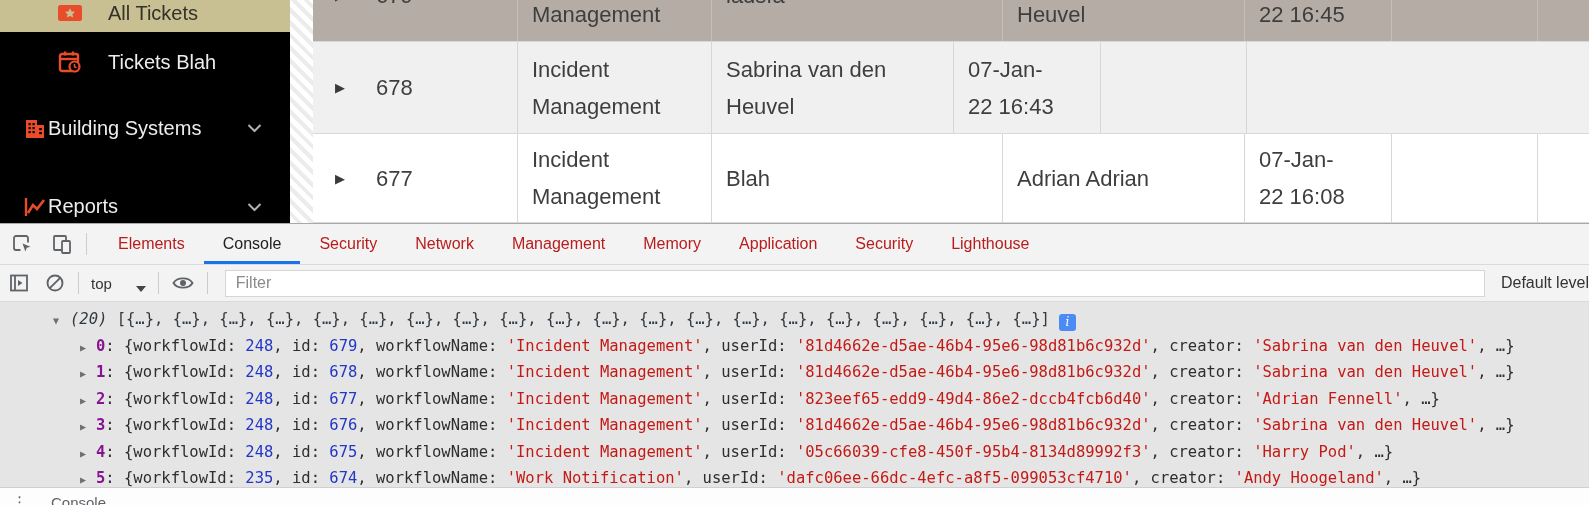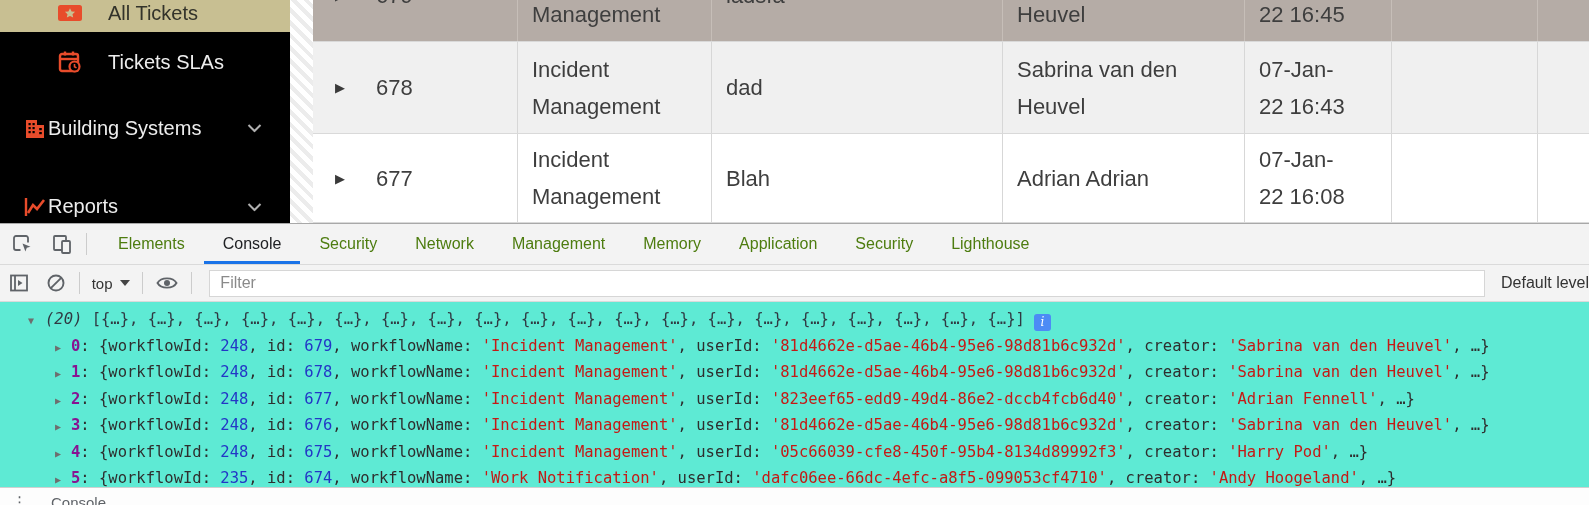--- a/index.html
+++ b/index.html
@@ -42,37 +42,37 @@
   .c-e2   { width:51px; border-right:none; }
 
   
   #devtools { position:absolute; left:0; top:223px; width:1589px; height:285px; border-top:1px solid #a8a8a8; background:#fff; }
 
   #tabbar { height:41px; background:#f3f3f3; border-bottom:1px solid #dadada; display:flex; align-items:center; }
   .tb-icon { display:inline-flex; align-items:center; justify-content:center; width:24px; height:24px; cursor:pointer; }
   .tb-icon.inspect { margin-left:10px; }
   .tb-icon.device { margin-left:16px; }
   .vsep { width:1px; height:22px; background:#ccc; margin:0 12px; }
-  .tab { height:100%; display:flex; align-items:center; padding:0 19px; font-size:16px; color:#4d7c0f; position:relative; cursor:pointer; white-space:nowrap; }
+  .tab { height:100%; display:flex; align-items:center; padding:0 19px; font-size:16px; color:#b91c1c; position:relative; cursor:pointer; white-space:nowrap; }
   .tab.active { color:#202124; }
   .tab.active::after { content:""; position:absolute; left:0; right:0; bottom:0; height:3px; background:#1a73e8; }
   .flask { margin-left:7px; display:inline-flex; }
 
   #ctoolbar { height:37px; background:#f3f3f3; border-bottom:1px solid #dadada; display:flex; align-items:center; }
   .ct-icon { display:inline-flex; align-items:center; justify-content:center; width:24px; height:24px; cursor:pointer; }
   .ct-icon.first { margin-left:8px; }
   .ct-icon.clear { margin-left:14px; }
-  #ctx-select { display:flex; align-items:center; font-size:15px; color:#333; cursor:pointer; gap:8px; }
+  #ctx-select { display:flex; align-items:flex-end; font-size:15px; color:#333; cursor:pointer; gap:24px; }
   .dd-caret { width:0; height:0; border-left:5px solid transparent; border-right:5px solid transparent; border-top:6px solid #444; }
   #filter-input { width:1369px; height:27px; margin-left:5px; border:1px solid #d6d6d6; background:#fff; font-size:16px; padding:0 10px; color:#333; outline:none; font-family:"Liberation Sans",sans-serif; }
   #filter-input::placeholder { color:#8a8a8a; }
   #level-select { margin-left:16px; font-size:16px; color:#333; white-space:nowrap; cursor:pointer; }
 
-  #console { height:186px; border-bottom:1px solid #d0d0d0; background:#5eead4; overflow:hidden;
-             font-family:"DejaVu Sans Mono", monospace; font-size:15.5px; padding-top:5px; }
+  #console { height:186px; border-bottom:1px solid #d0d0d0; background:#e5e5e5; overflow:hidden;
+             font-family:"DejaVu Sans Mono", monospace; font-size:15.5px; padding-top:5px;padding-left:25px; }
   .c-line { line-height:24.5px; white-space:pre; color:#202124; }
   .tri { display:inline-block; width:17px; margin-left:28px; color:#6e6e6e; font-size:10px; cursor:pointer; }
   .tri2 { display:inline-block; width:16px; margin-left:55px; color:#6e6e6e; font-size:10px; cursor:pointer; }
   .cnt { font-style:italic; color:#303942; }
   .prev { color:#303942; }
   .ci { color:#881391; font-weight:bold; }
   .ck { color:#2e2e2e; }
   .cn { color:#2337c6; }
   .cs { color:#c41a16; }
   .info-badge { display:inline-block; width:17px; height:17px; background:#4c8bf5; color:#fff; border-radius:3px;
@@ -106,21 +106,21 @@
       <span class="sb-icon">
         <svg width="26" height="26" viewBox="0 0 26 26">
             <rect x="3" y="5" width="18" height="17" rx="2" fill="none" stroke="#e84c2b" stroke-width="2.4"></rect>
             <line x1="3" y1="10" x2="21" y2="10" stroke="#e84c2b" stroke-width="2.4"></line>
             <line x1="8" y1="2.5" x2="8" y2="6.5" stroke="#e84c2b" stroke-width="2.4"></line>
             <line x1="16" y1="2.5" x2="16" y2="6.5" stroke="#e84c2b" stroke-width="2.4"></line>
             <circle cx="17.5" cy="17.5" r="5" fill="#000" stroke="#e84c2b" stroke-width="2.2"></circle>
             <path d="M17.5 15v2.7l2 1.2" fill="none" stroke="#e84c2b" stroke-width="1.6"></path>
           </svg>
       </span>
-      <span class="sb-label">Tickets SLAs</span>
+      <span class="sb-label">Tickets Blah</span>
     </div>
 
     <div class="sb-item sb-top" style="top:108px;">
       <span class="sb-icon">
         <svg width="24" height="24" viewBox="0 0 24 24">
             <rect x="3" y="4" width="11" height="18" fill="#e84c2b"></rect>
             <rect x="14" y="9" width="7" height="13" fill="#e84c2b"></rect>
             <rect x="5.5" y="7" width="2.2" height="2.2" fill="#000"></rect>
             <rect x="9.5" y="7" width="2.2" height="2.2" fill="#000"></rect>
             <rect x="5.5" y="11" width="2.2" height="2.2" fill="#000"></rect>
@@ -171,21 +171,20 @@
       <div class="cell c-e1"></div>
       <div class="cell c-e2"></div>
     </div>
 
     <div class="t-row alt">
       <div class="cell c-arrow">
           <span class="exp">▶</span>
         </div>
       <div class="cell c-id">678</div>
       <div class="cell c-wf">Incident Management</div>
-      <div class="cell c-desc">dad</div>
       <div class="cell c-cr">Sabrina van den Heuvel</div>
       <div class="cell c-dt">07-Jan-22 16:43</div>
       <div class="cell c-e1"></div>
       <div class="cell c-e2"></div>
     </div>
 
     <div class="t-row last">
       <div class="cell c-arrow">
           <span class="exp">▶</span>
         </div>

